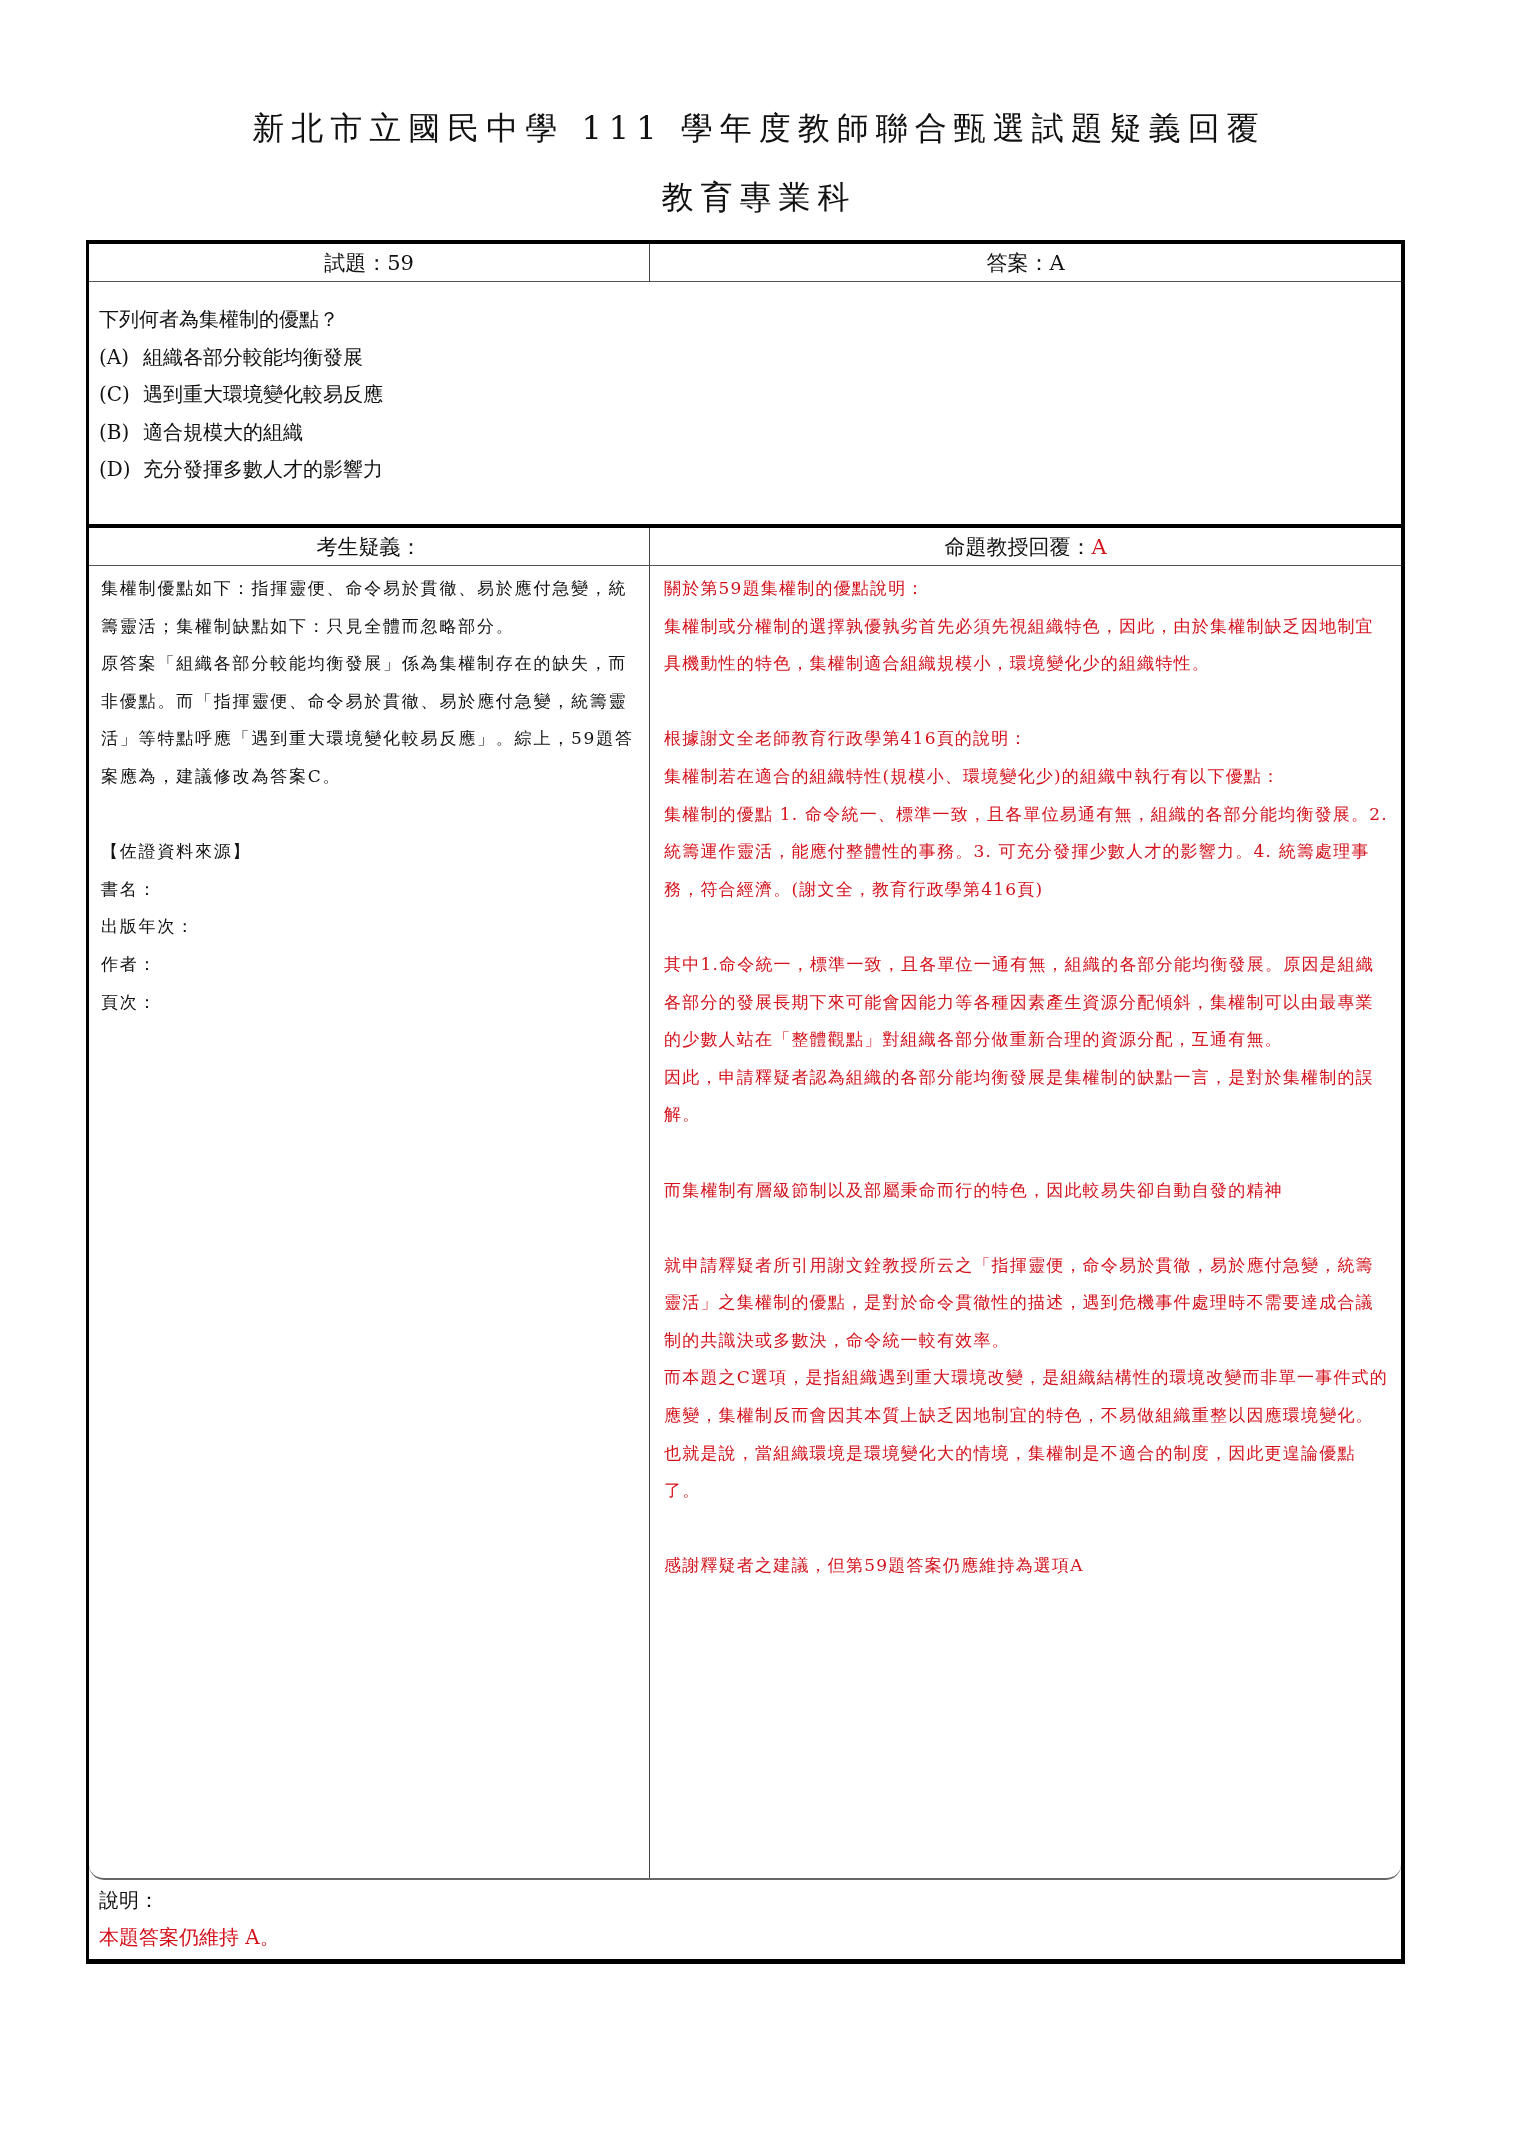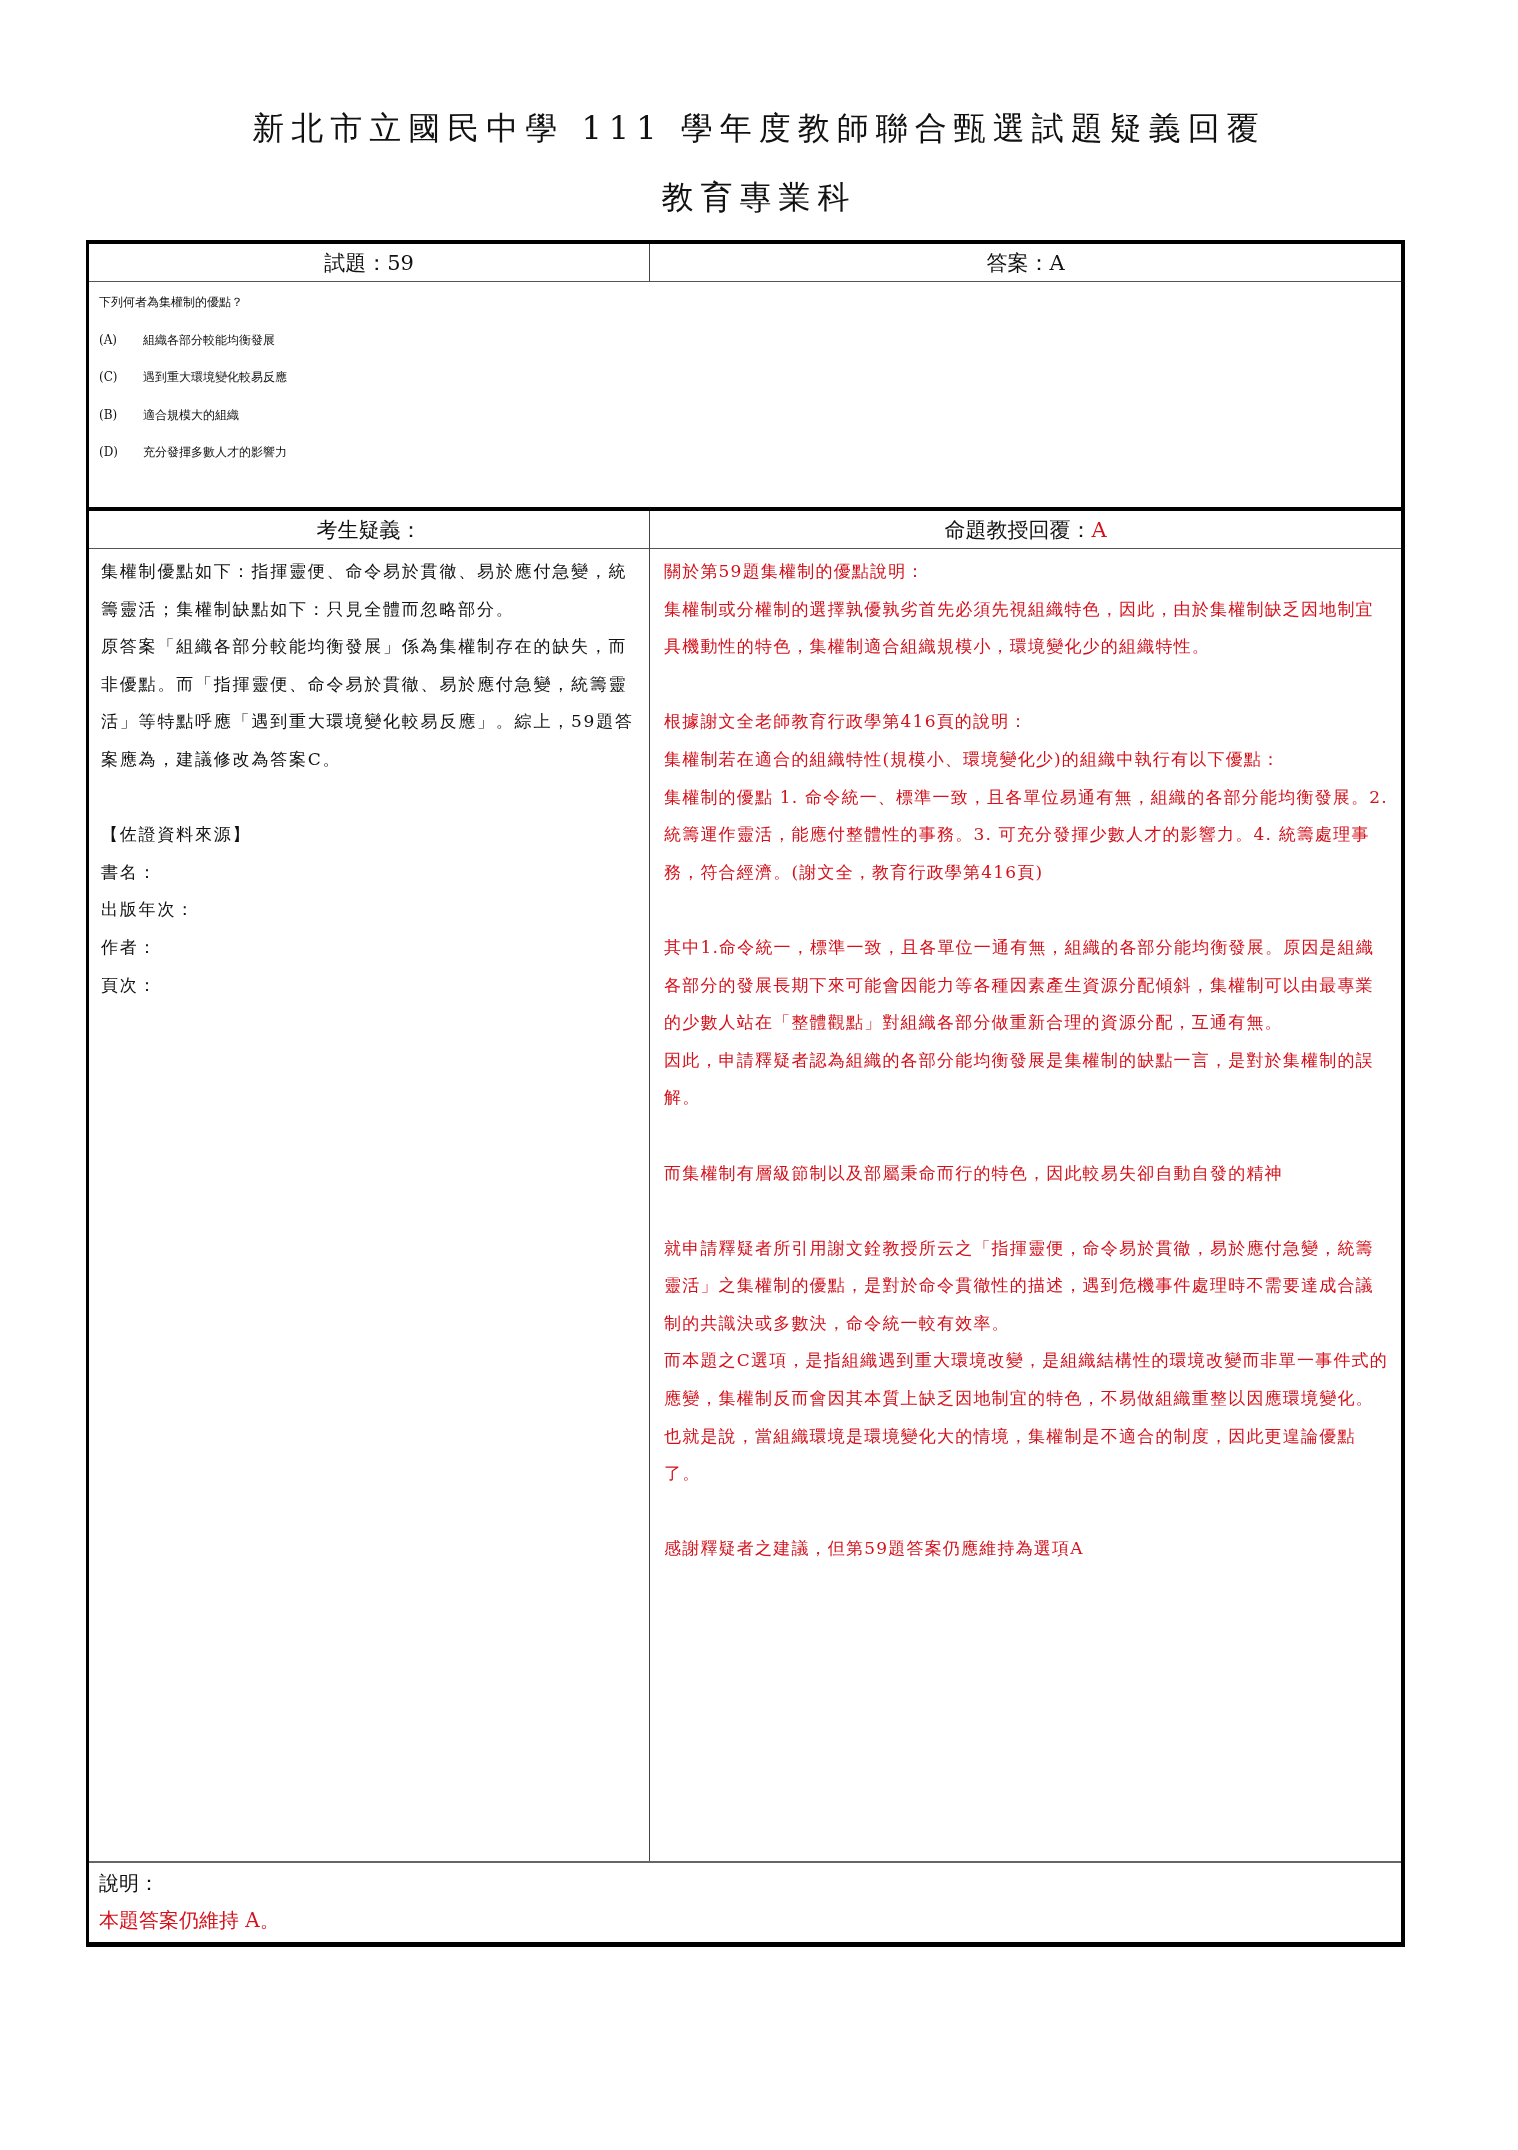--- a/index.html
+++ b/index.html
@@ -14,29 +14,29 @@
   }
   #main-title { top: 108px; }
   #sub-title { top: 177px; }
 
   .table {
     position: absolute; left: 86px; top: 240px; width: 1319px;
     border-top: 4px solid #000; border-bottom: 5px solid #000;
     border-left: 3px solid #000; border-right: 4px solid #000;
     box-sizing: border-box;
   }
-  .row { display: flex; box-sizing: border-box; }
+  .row { display: flex; box-sizing: border-box; border-radius: 15px; }
   .cell { box-sizing: border-box; }
   .col-left { width: 561px; border-right: 1.5px solid #444; }
   .col-right { flex: 1; }
   .hdr { height: 38px; line-height: 38px; text-align: center; font-size: 21px; border-bottom: 1.5px solid #555; }
   .hdr .red { color: #d4111b; }
   .question {
     height: 223px; padding: 2px 10px 0 10px; border-bottom: 4px solid #000;
-    font-size: 12px; line-height: 37.5px;
+    font-size: 20px; line-height: 37.5px; margin-top: 17px;
   }
   .question .opt-tag { display: inline-block; width: 44px; }
   .body-row { height: 1314px; border-bottom: 2px solid #666; }
   .body-cell { padding: 4px 10px 0 12px; font-size: 17px; line-height: 37.6px; letter-spacing: 1.8px; }
   .body-cell.left { color: #111; }
   .body-cell.right { color: #d4111b; letter-spacing: 1.2px; padding-left: 14px; }
   .para { margin: 0; }
   .blank { height: 37.6px; }
   .remarks { height: 77px; padding: 2px 0 0 10px; font-size: 20px; line-height: 37px; }
   .remarks .red { color: #d4111b; }

